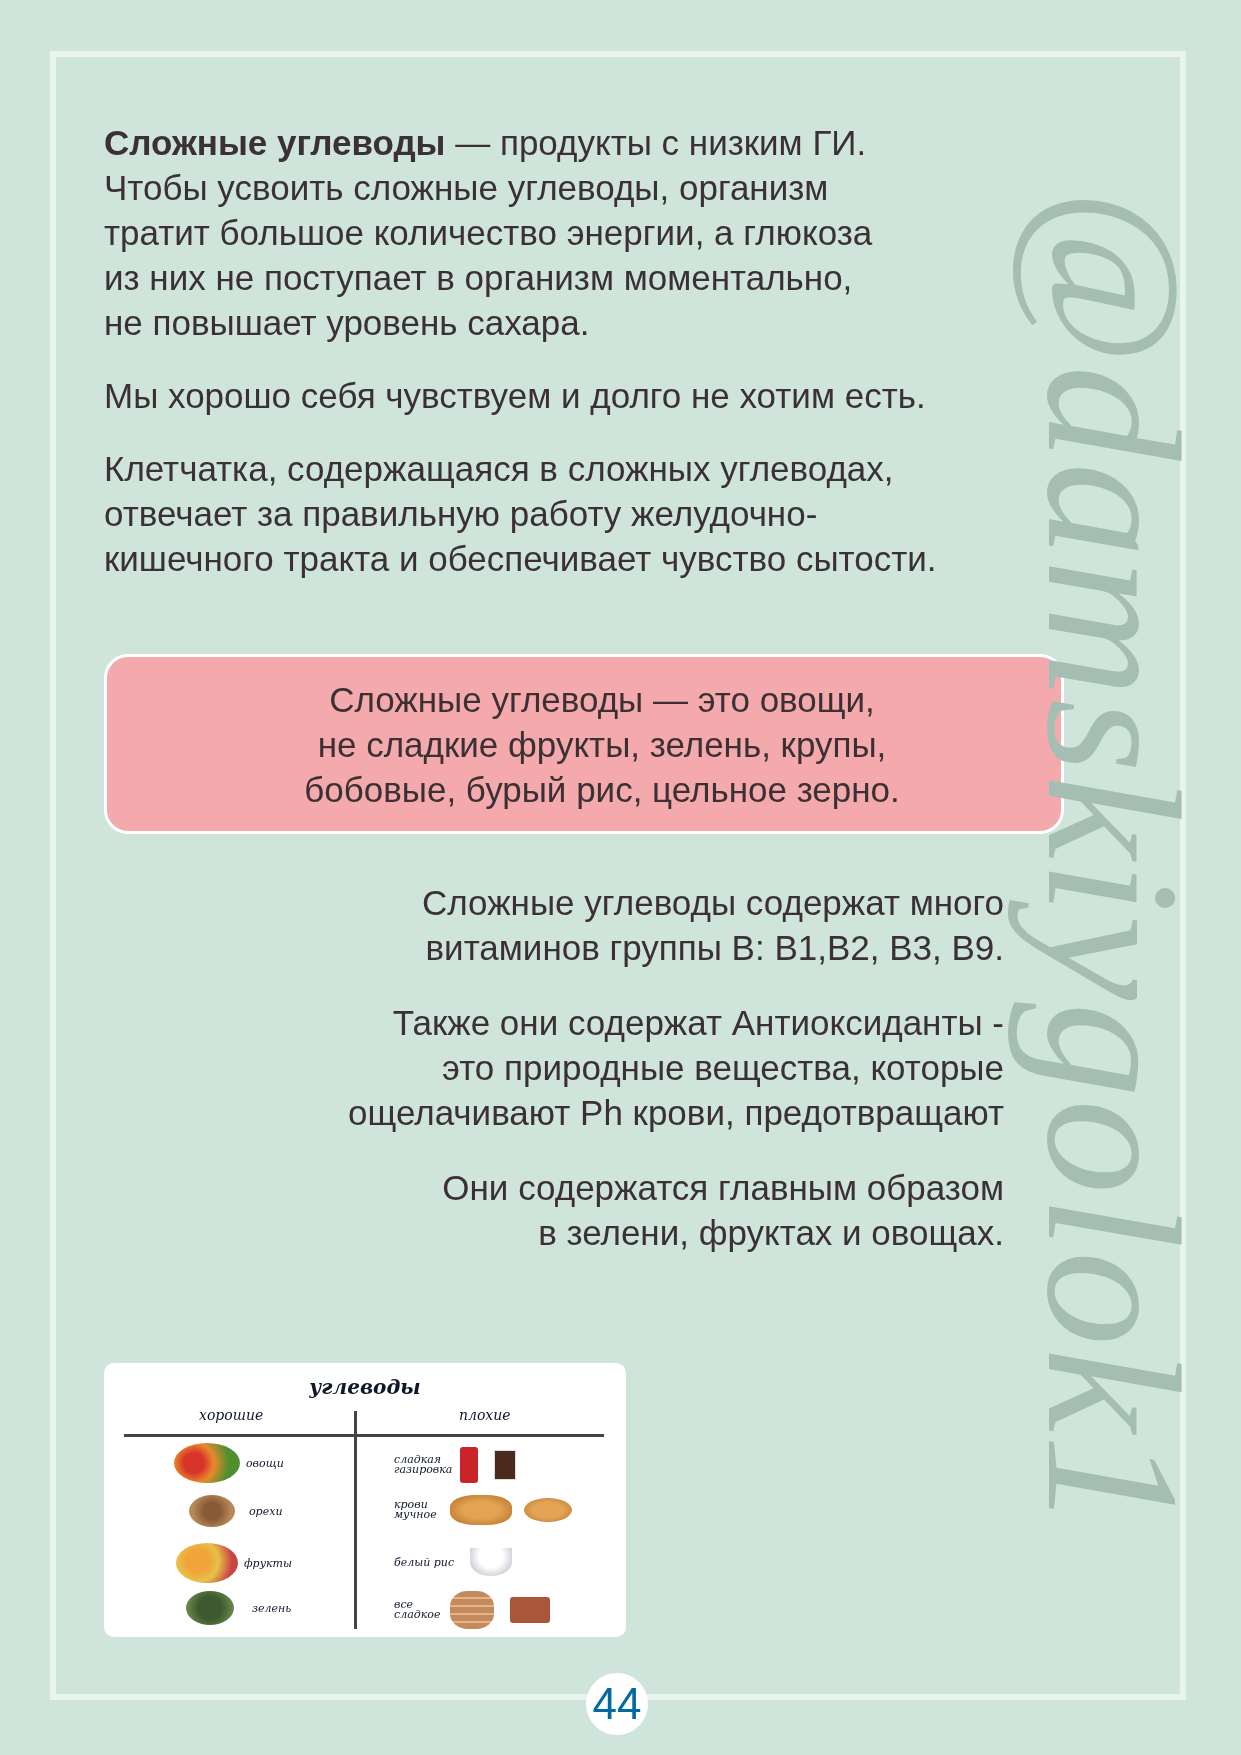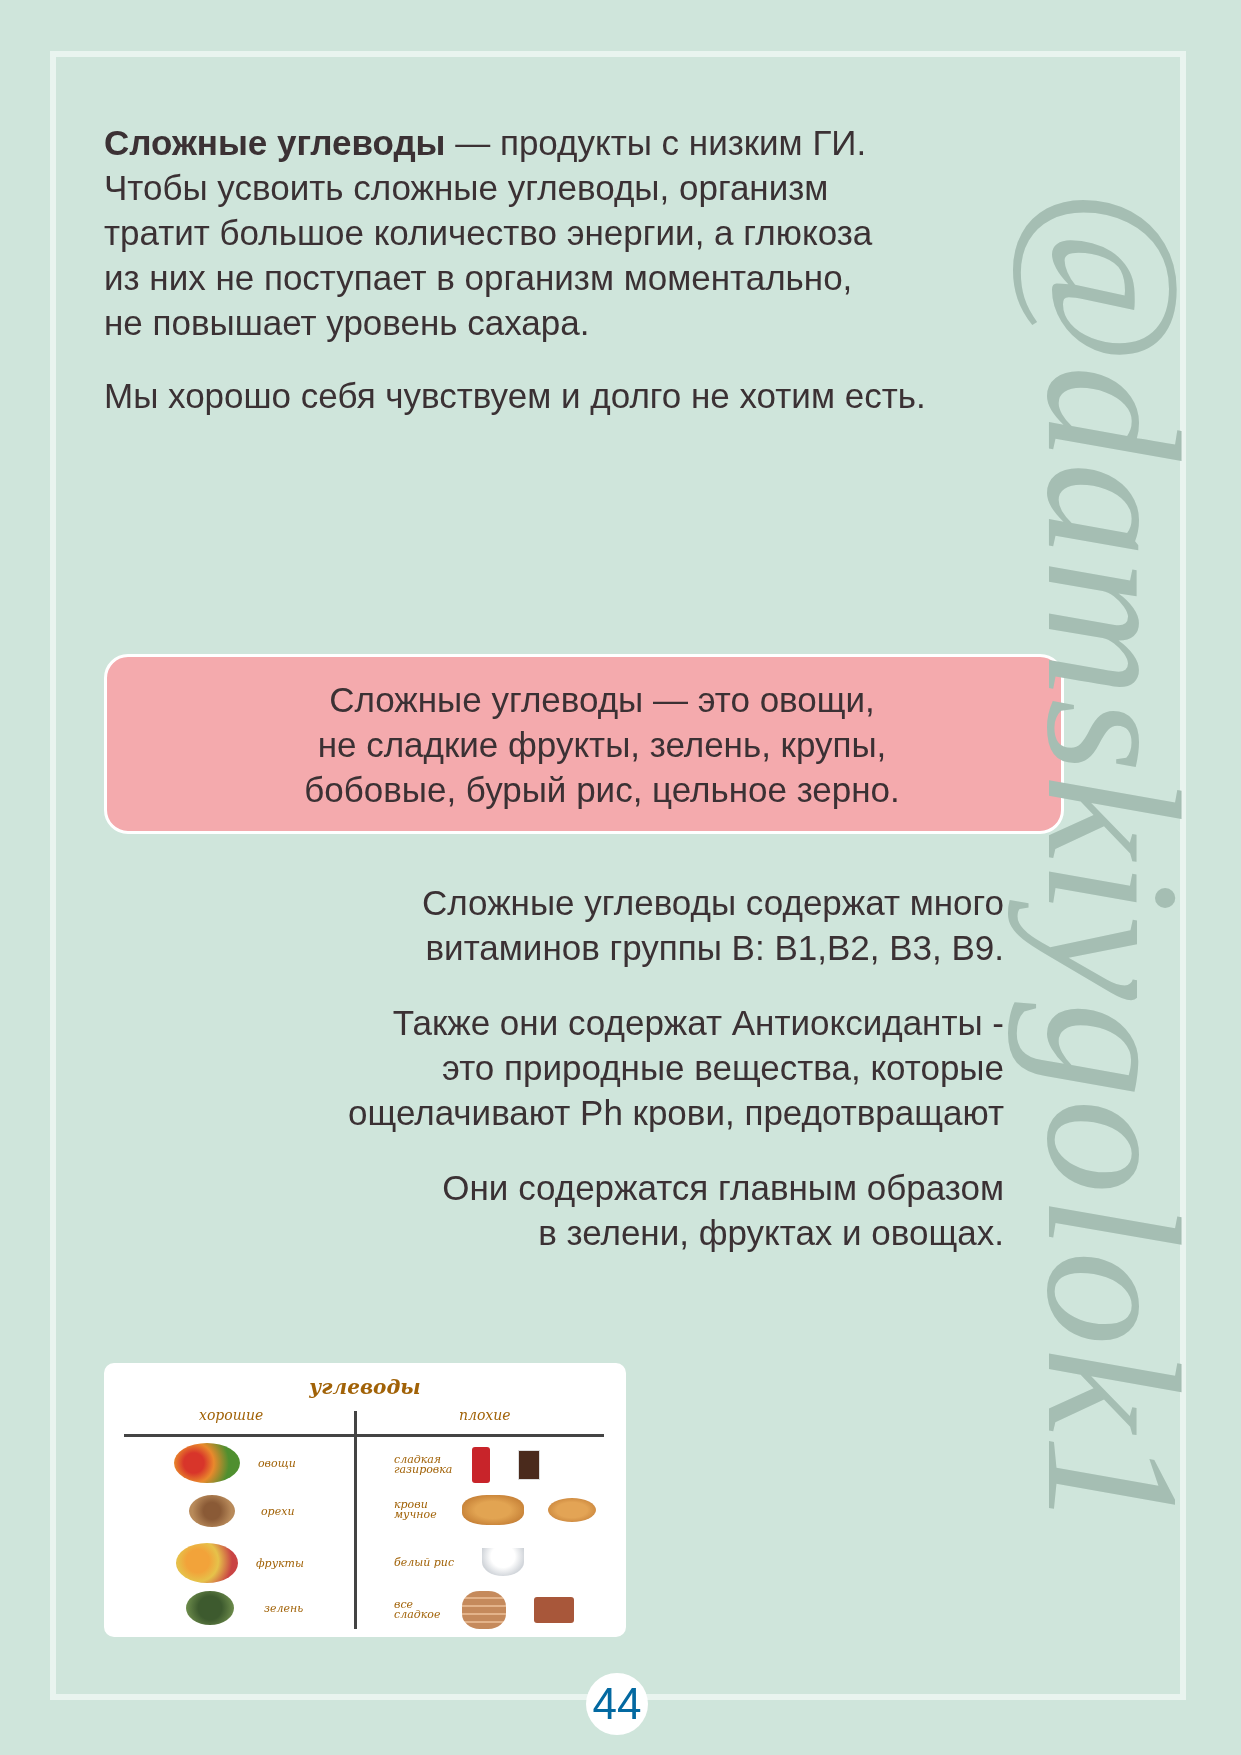--- a/index.html
+++ b/index.html
@@ -54,27 +54,27 @@
     font-size: 35px; line-height: 45px;
     z-index: 2;
   }
   .lower .para { margin-bottom: 30px; text-align: right; }
   .carb-image {
     position: absolute; left: 104px; top: 1363px;
     width: 522px; height: 274px;
     background: #ffffff; border-radius: 10px;
     z-index: 2;
     font-family: "DejaVu Serif", serif; font-style: italic;
-    color: #a16207;
+    color: #0f172a;
   }
   .carb-title { position: absolute; top: 12px; left: 0; width: 100%; text-align: center; font-size: 20px; font-weight: bold; }
   .col-head { position: absolute; top: 44px; font-size: 14px; }
   .hline { position: absolute; left: 20px; top: 71px; width: 480px; height: 3px; background: #444; }
   .vline { position: absolute; left: 250px; top: 48px; width: 3px; height: 218px; background: #444; }
-  .item { position: absolute; display: flex; align-items: center; gap: 18px; font-size: 11px; }
+  .item { position: absolute; display: flex; align-items: center; gap: 6px; font-size: 11px; }
   .food { display: inline-block; border-radius: 50%; }
   .page-num {
     position: absolute; left: 586px; top: 1673px;
     width: 62px; height: 62px; border-radius: 50%;
     background: #ffffff;
     display: flex; align-items: center; justify-content: center;
     font-size: 44px; color: #0369a1;
     z-index: 3;
   }
 </style>
@@ -88,20 +88,25 @@
 <div class="content">
   <p class="para">
     <span class="line"><span class="bold">Сложные углеводы</span><span> — продукты с низким ГИ.</span></span>
     <span class="line">Чтобы усвоить сложные углеводы, организм</span>
     <span class="line">тратит большое количество энергии, а глюкоза</span>
     <span class="line">из них не поступает в организм моментально,</span>
     <span class="line">не повышает уровень сахара.</span>
   </p>
   <p class="para" style="margin-top:28px">
     <span class="line">Мы хорошо себя чувствуем и долго не хотим есть.</span>
+  </p>
+  <p class="para" style="margin-top:28px">
+    <span class="line">Клетчатка, содержащаяся в сложных углеводах,</span>
+    <span class="line">отвечает за правильную работу желудочно-</span>
+    <span class="line">кишечного тракта и обеспечивает чувство сытости.</span>
   </p>
 </div>
 
 <div class="callout">
   <span class="line">Сложные углеводы — это овощи,</span>
   <span class="line">не сладкие фрукты, зелень, крупы,</span>
   <span class="line">бобовые, бурый рис, цельное зерно.</span>
 </div>
 
 <div class="lower">

